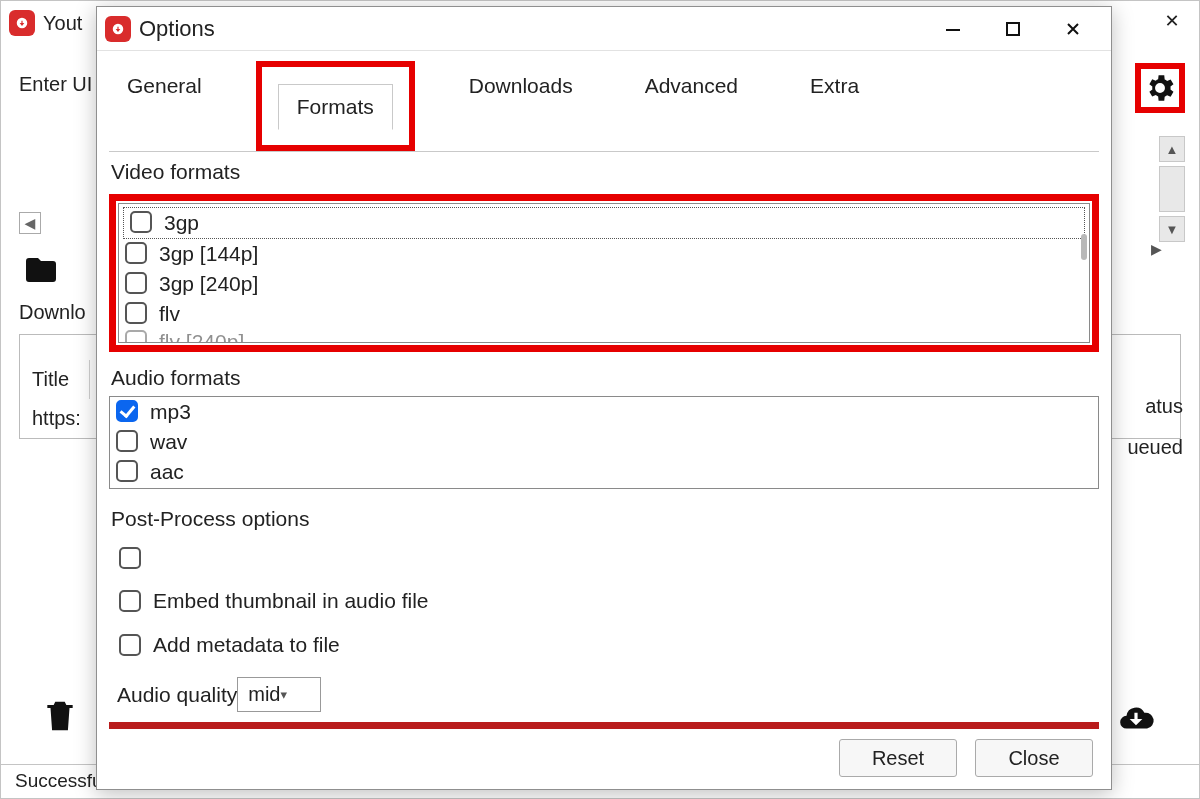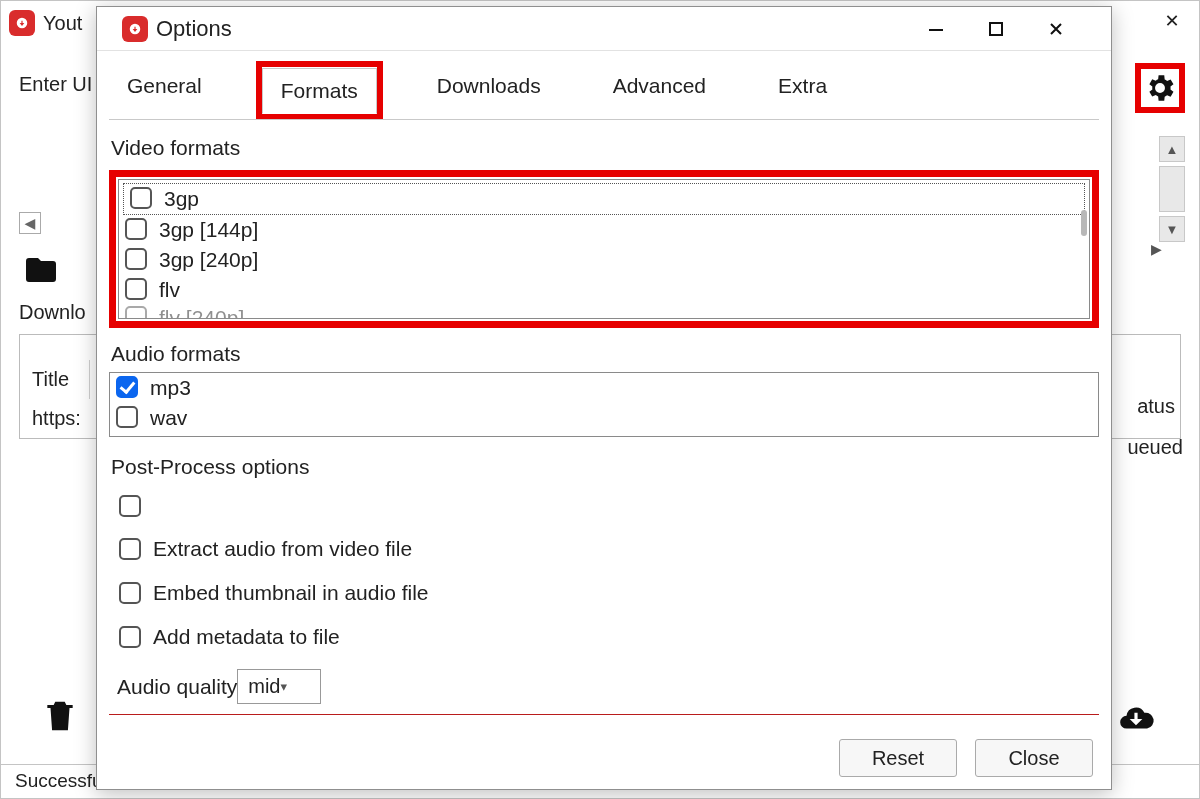--- a/index.html
+++ b/index.html
@@ -105,21 +105,21 @@
     left: 96px; top: 6px;
     width: 1016px;
     height: 784px;
     background: #ffffff;
     border: 1px solid #8f8f8f;
     box-shadow: 0 4px 20px rgba(0,0,0,0.25);
   }
   .dlg-titlebar {
     height: 44px;
     display: flex; align-items: center;
-    padding: 0 25px;
+    padding: 0 8px;
     border-bottom: 1px solid #e2e2e2;
   }
   .dlg-titlebar .title { font-size: 22px; }
   .dlg-controls {
     margin-left: auto;
     display: flex;
   }
   .dlg-controls .win-btn { width: 60px; height: 36px; font-size: 20px; }
   .dlg-body {
     padding: 12px 12px 8px 12px;
@@ -141,26 +141,26 @@
     position: relative;
     top: 1px;
   }
   .tab.active {
     border: 1px solid #c9c9c9;
     border-bottom: 1px solid #fff;
     background: #fff;
   }
   .tab-highlight-box {
     border: 6px solid #e60000;
-    padding: 0;
+    padding: 16px;
     margin-top: -2px;
   }
   .section-title {
     font-size: 21px;
-    margin: 8px 2px 6px 2px;
+    margin: 0 2px 6px 2px;
   }
   .video-box-outer {
     border: 7px solid #e60000;
     padding: 2px;
     margin-top: 4px;
   }
   .list-box {
     border: 1px solid #8a8a8a;
     background: #fff;
     height: 140px;
@@ -221,22 +221,22 @@
     display: inline-flex; align-items: center; 
     font-size: 20px;
     background: #fff;
   }
   .select .caret { font-size: 13px; color: #555; }
   .dlg-buttons {
     margin-top: auto;
     display: flex;
     justify-content: flex-end;
     gap: 18px;
-    padding: 24px 6px 4px 6px;
-    border-top: 1px solid #b91c1c;
+    padding: 10px 6px 4px 6px;
+    border-top: 7px solid #b91c1c;
   }
   .btn {
     width: 118px; height: 38px;
     border: 1px solid #aaa;
     background: #f7f7f7;
     display: flex; align-items: center; justify-content: center;
     font-size: 20px;
     border-radius: 3px;
   }
 </style>
@@ -286,21 +286,21 @@
     <div class="table-frag">
       <div class="hdr">
         <div style="width:70px">Title</div>
       </div>
       <div class="row">
         <div>https:</div>
       </div>
     </div>
   </div>
 
-  <div style="position:absolute; right:24px; top:394px; font-size:20px;">atus</div>
+  <div style="position:absolute; right:16px; top:394px; font-size:20px;">atus</div>
   <div style="position:absolute; right:16px; top:435px; font-size:20px;">ueued</div>
 
   <div class="trash-area">
     <svg width="38" height="44" viewBox="0 0 24 24" fill="#111">
         <path d="M6 7h12l-1 14H7L6 7zm3-4h6l1 2h4v2H4V5h4l1-2z"></path>
       </svg>
   </div>
   <div class="cloud-area">
     <svg width="46" height="38" viewBox="0 0 24 24" fill="#111">
         <path d="M19 18H6a4 4 0 010-8 6 6 0 0111.3-1.9A4.5 4.5 0 0119 18zm-7-2 4-4h-3V8h-2v4H8l4 4z"></path>
@@ -395,24 +395,20 @@
       </div>
     </div>
 
     <div class="post-process">
       <div class="section-title" style="margin-top:14px">Post-Process options</div>
       <div class="pp-item">
         <span class="chk"></span>
       </div>
       <div class="pp-item">
         <span class="chk"></span>
-        <span>Extract audio from video file</span>
-      </div>
-      <div class="pp-item">
-        <span class="chk"></span>
         <span>Embed thumbnail in audio file</span>
       </div>
       <div class="pp-item">
         <span class="chk"></span>
         <span>Add metadata to file</span>
       </div>
       <div class="quality-row">
         <span>Audio quality</span>
         <div class="select">
           <span>mid</span>

